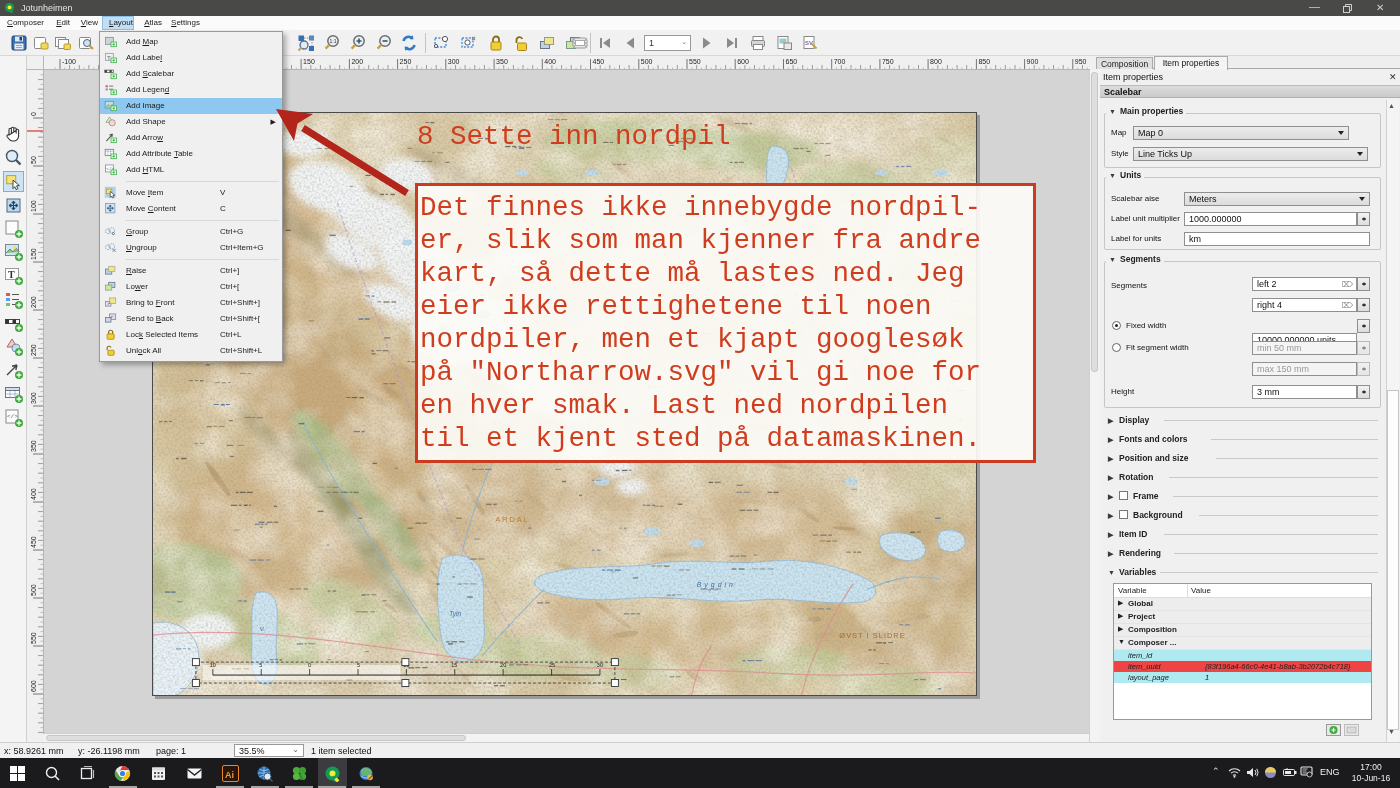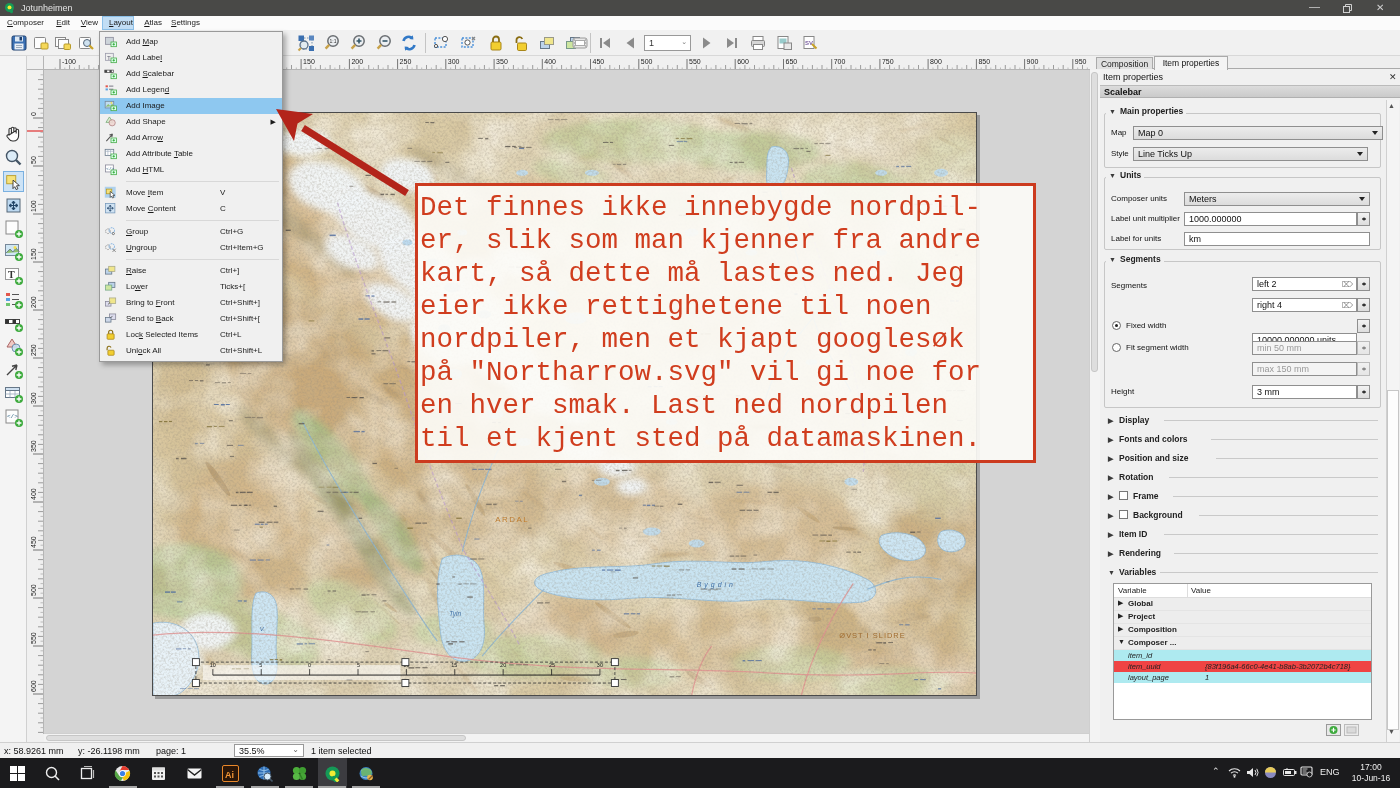--- a/index.html
+++ b/index.html
@@ -1370,20 +1370,21 @@
         <text x="448" y="556" font-size="5.5" text-anchor="middle" fill="#222" font-family="Liberation Sans">30</text>
         <rect x="43" y="551" width="420" height="21" fill="none" stroke="#3c3c3c" stroke-width="0.9" stroke-dasharray="3 2"></rect>
         <rect x="39.5" y="547.5" width="7" height="7" fill="#fff" stroke="#333" stroke-width="0.9"></rect>
         <rect x="39.5" y="568.5" width="7" height="7" fill="#fff" stroke="#333" stroke-width="0.9"></rect>
         <rect x="249.5" y="547.5" width="7" height="7" fill="#fff" stroke="#333" stroke-width="0.9"></rect>
         <rect x="249.5" y="568.5" width="7" height="7" fill="#fff" stroke="#333" stroke-width="0.9"></rect>
         <rect x="459.5" y="547.5" width="7" height="7" fill="#fff" stroke="#333" stroke-width="0.9"></rect>
         <rect x="459.5" y="568.5" width="7" height="7" fill="#fff" stroke="#333" stroke-width="0.9"></rect>
       </svg>
     </div>
+<div class="rtxt" style="position:absolute;left:373px;top:50px;z-index:10">8 Sette inn nordpil</div>
 <div id="redbox"></div>
 <div class="rtxt" style="position:absolute;left:376px;top:121px;z-index:12">Det finnes ikke innebygde nordpil-
 er, slik som man kjenner fra andre
 kart, så dette må lastes ned. Jeg
 eier ikke rettighetene til noen
 nordpiler, men et kjapt googlesøk
 på "Northarrow.svg" vil gi noe for
 en hver smak. Last ned nordpilen
 til et kjent sted på datamaskinen.</div>
 </div>
@@ -1521,21 +1522,21 @@
       </svg>
       <span class="lab"><u>R</u>aise</span>
       <span class="sc">Ctrl+]</span>
     </div>
     <div class="mrow">
       <svg class="ic" width="14" height="14" viewBox="0 0 18 18">
         <rect x="6" y="3" width="8" height="6.5" fill="#bcd3ea" stroke="#678"></rect>
         <rect x="2" y="6.5" width="8" height="6.5" fill="#cde6a0" stroke="#7a8"></rect>
       </svg>
       <span class="lab">Lo<u>w</u>er</span>
-      <span class="sc">Ticks+[</span>
+      <span class="sc">Ctrl+[</span>
     </div>
     <div class="mrow">
       <svg class="ic" width="14" height="14" viewBox="0 0 18 18">
         <rect x="2" y="7" width="7" height="6" fill="#dde" stroke="#889"></rect>
         <rect x="7" y="2.5" width="8" height="7" fill="#f0e68c" stroke="#aa8"></rect>
         <path d="M5 11 l3-3" stroke="#555" stroke-width="1"></path>
       </svg>
       <span class="lab">Bring to <u>F</u>ront</span>
       <span class="sc">Ctrl+Shift+]</span>
     </div>
@@ -1576,24 +1577,24 @@
     <div class="abs" style="left:288px;top:46px;font-size:7px;color:#555">▲</div>
     <div class="abs" style="left:288px;top:672px;font-size:7px;color:#555">▼</div>
     <div class="abs" style="left:287px;top:334px;width:12px;height:340px;background:#fdfdfd;border:1px solid #c6c6c6"></div>
     <div class="gbox" style="left:4px;top:57px;width:277px;height:55px"></div>
     <div class="gbox" style="left:4px;top:121px;width:277px;height:73px"></div>
     <div class="gbox" style="left:4px;top:205px;width:277px;height:147px"></div>
     <div class="abs" style="left:6px;top:50px;background:#f0f0f0;padding:0 3px;font-size:8.5px;font-weight:bold;color:#222"><span class="tri">▼</span>Main properties</div>
     <div class="abs" style="left:6px;top:114px;background:#f0f0f0;padding:0 3px;font-size:8.5px;font-weight:bold;color:#222"><span class="tri">▼</span>Units</div>
     <div class="abs" style="left:6px;top:198px;background:#f0f0f0;padding:0 3px;font-size:8.5px;font-weight:bold;color:#222"><span class="tri">▼</span>Segments</div>
     <span class="plab" style="left:11px;top:72px">Map</span>
-    <div class="combo" style="left:33px;top:70px;width:250px;height:14px">Map 0<i></i></div>
+    <div class="combo" style="left:33px;top:70px;width:216px;height:14px">Map 0<i></i></div>
     <span class="plab" style="left:11px;top:93px">Style</span>
     <div class="combo" style="left:33px;top:91px;width:235px;height:14px">Line Ticks Up<i></i></div>
-    <span class="plab" style="left:11px;top:138px">Composer units</span>
+    <span class="plab" style="left:11px;top:138px">Scalebar aise</span>
     <div class="combo" style="left:84px;top:136px;width:186px;height:14px">Meters<i></i></div>
     <span class="plab" style="left:11px;top:158px">Label unit multiplier</span>
     <div class="inp" style="left:84px;top:156px;width:173px;height:14px">1000.000000</div>
     <div class="spin" style="left:257px;top:156px;height:14px"></div>
     <span class="plab" style="left:11px;top:178px">Label for units</span>
     <div class="inp" style="left:84px;top:176px;width:186px;height:14px">km</div>
     <span class="plab" style="left:11px;top:225px">Segments</span>
     <div class="inp" style="left:152px;top:221px;width:105px;height:14px">left 2<span style="position:absolute;right:3px;top:2px;color:#888;font-size:8px">⌦</span></div>
     <div class="spin" style="left:257px;top:221px;height:14px"></div>
     <div class="inp" style="left:152px;top:242px;width:105px;height:14px">right 4<span style="position:absolute;right:3px;top:2px;color:#888;font-size:8px">⌦</span></div>

